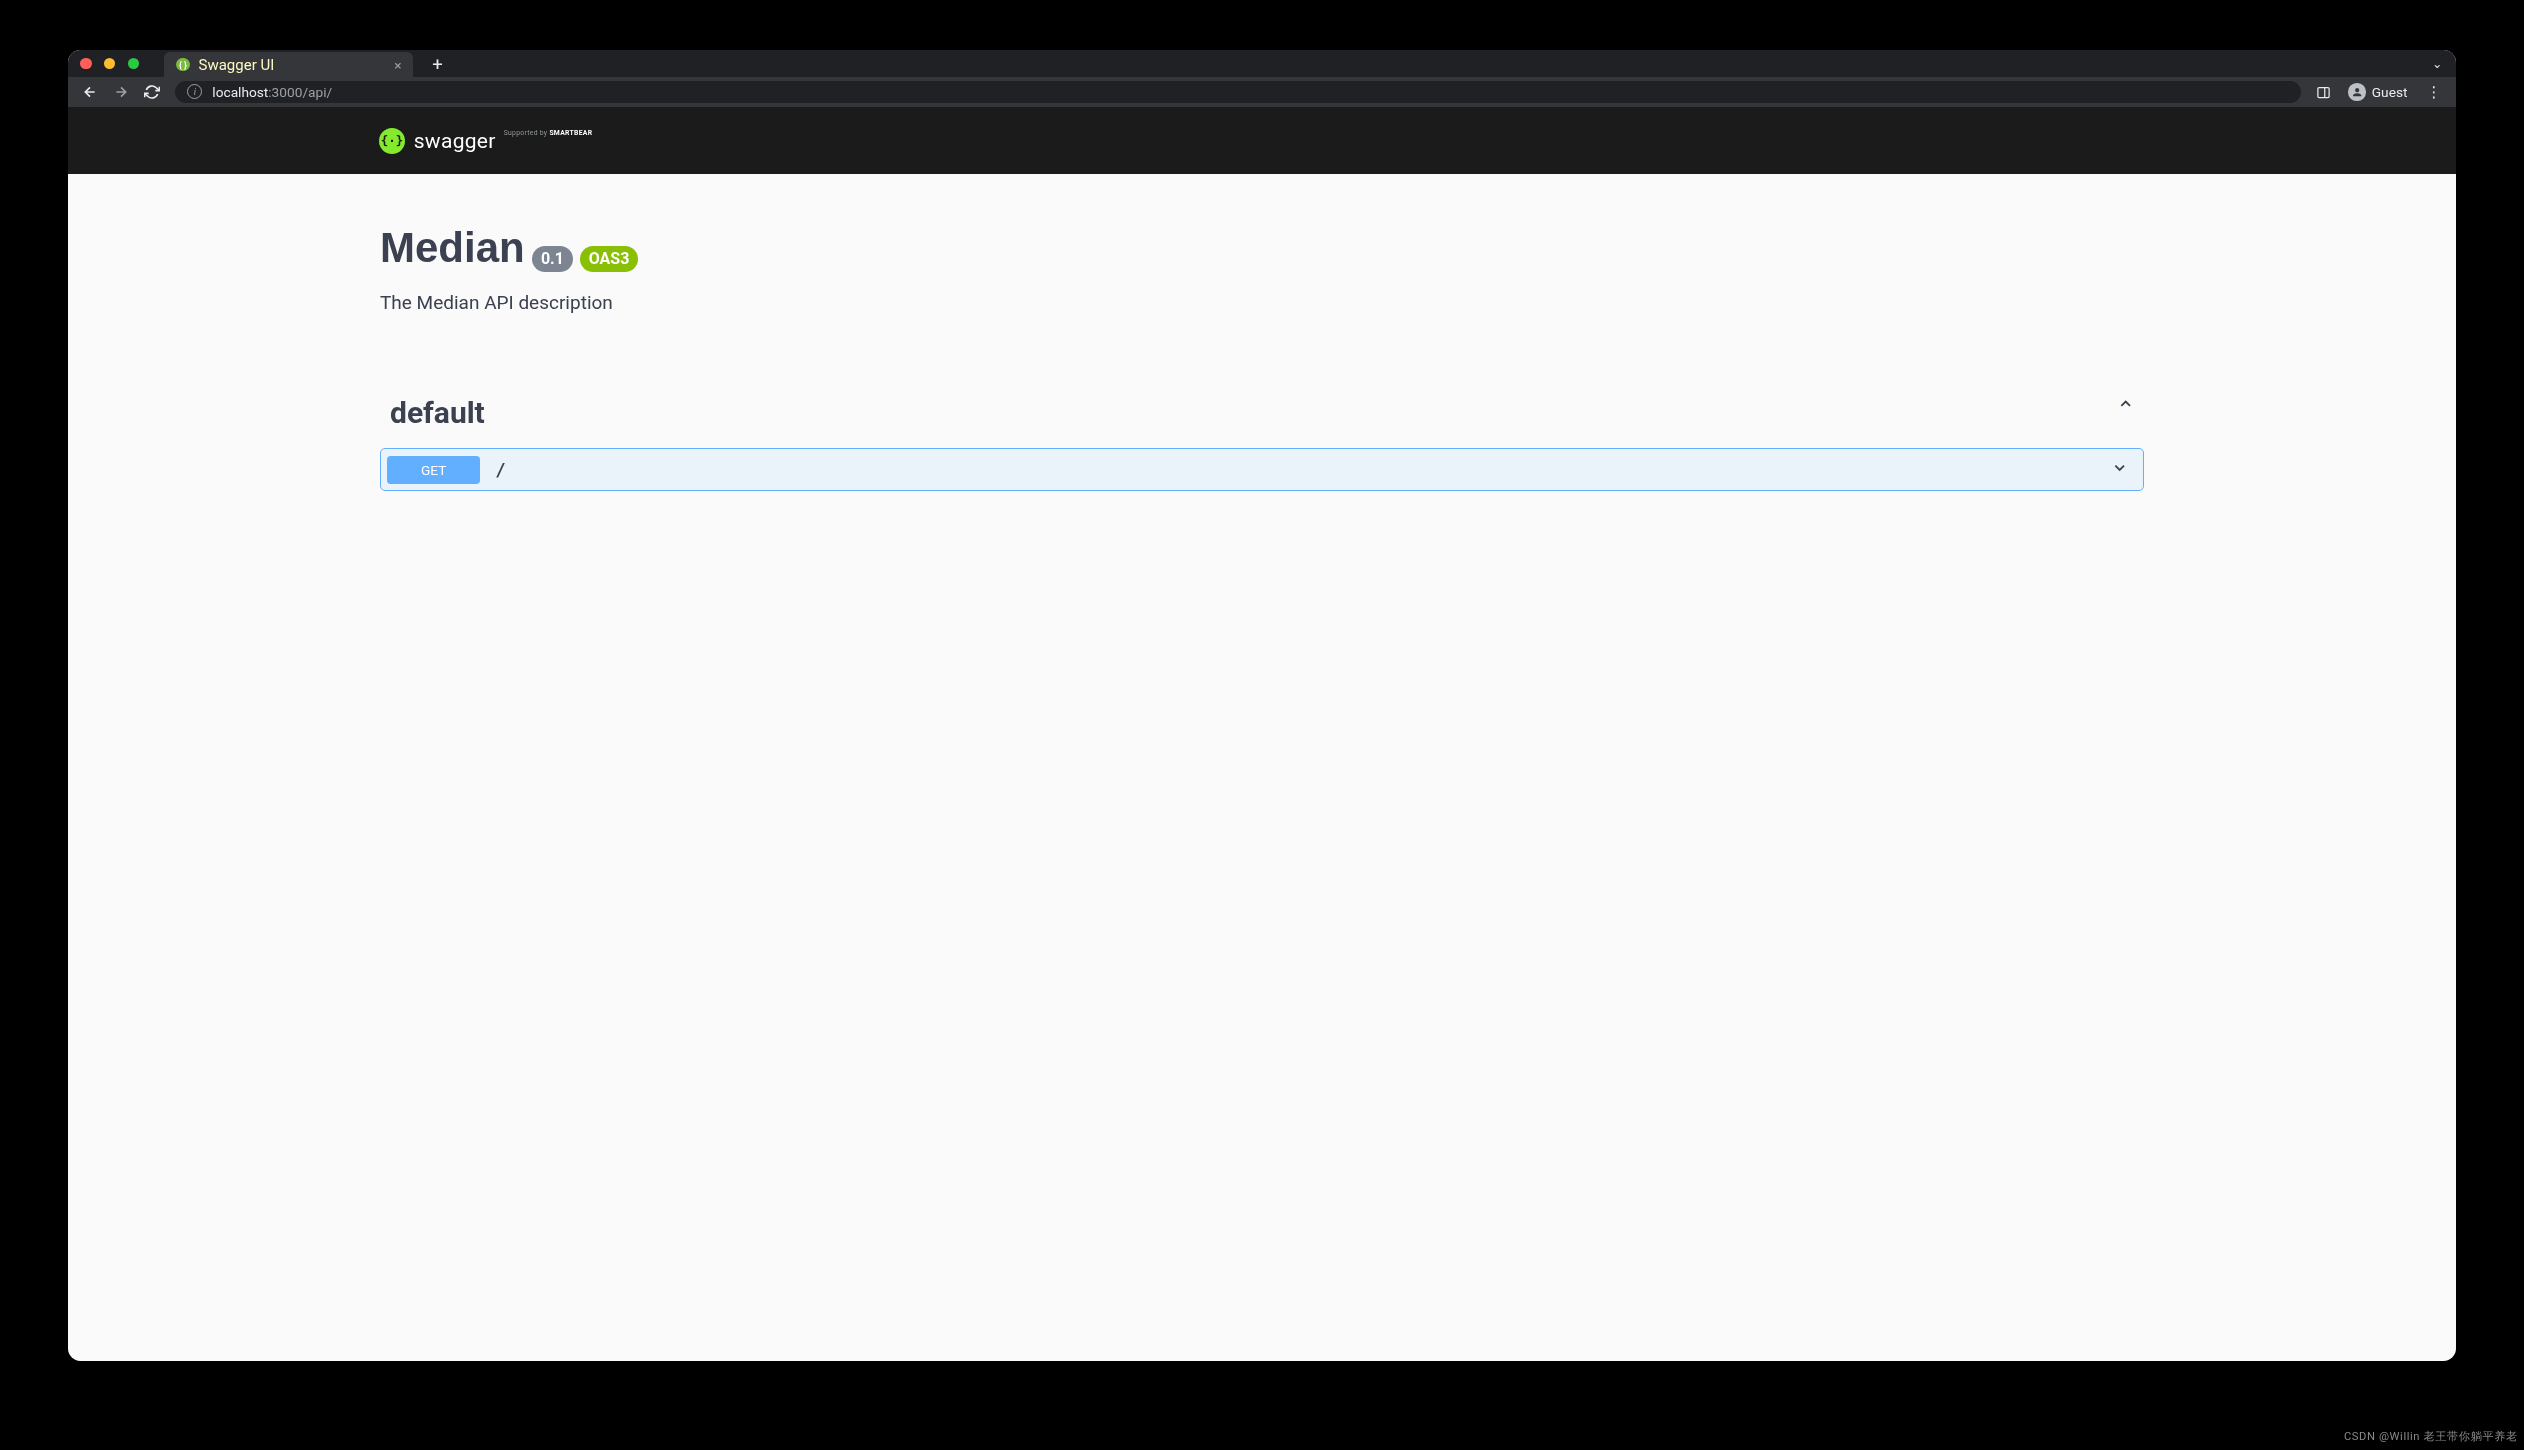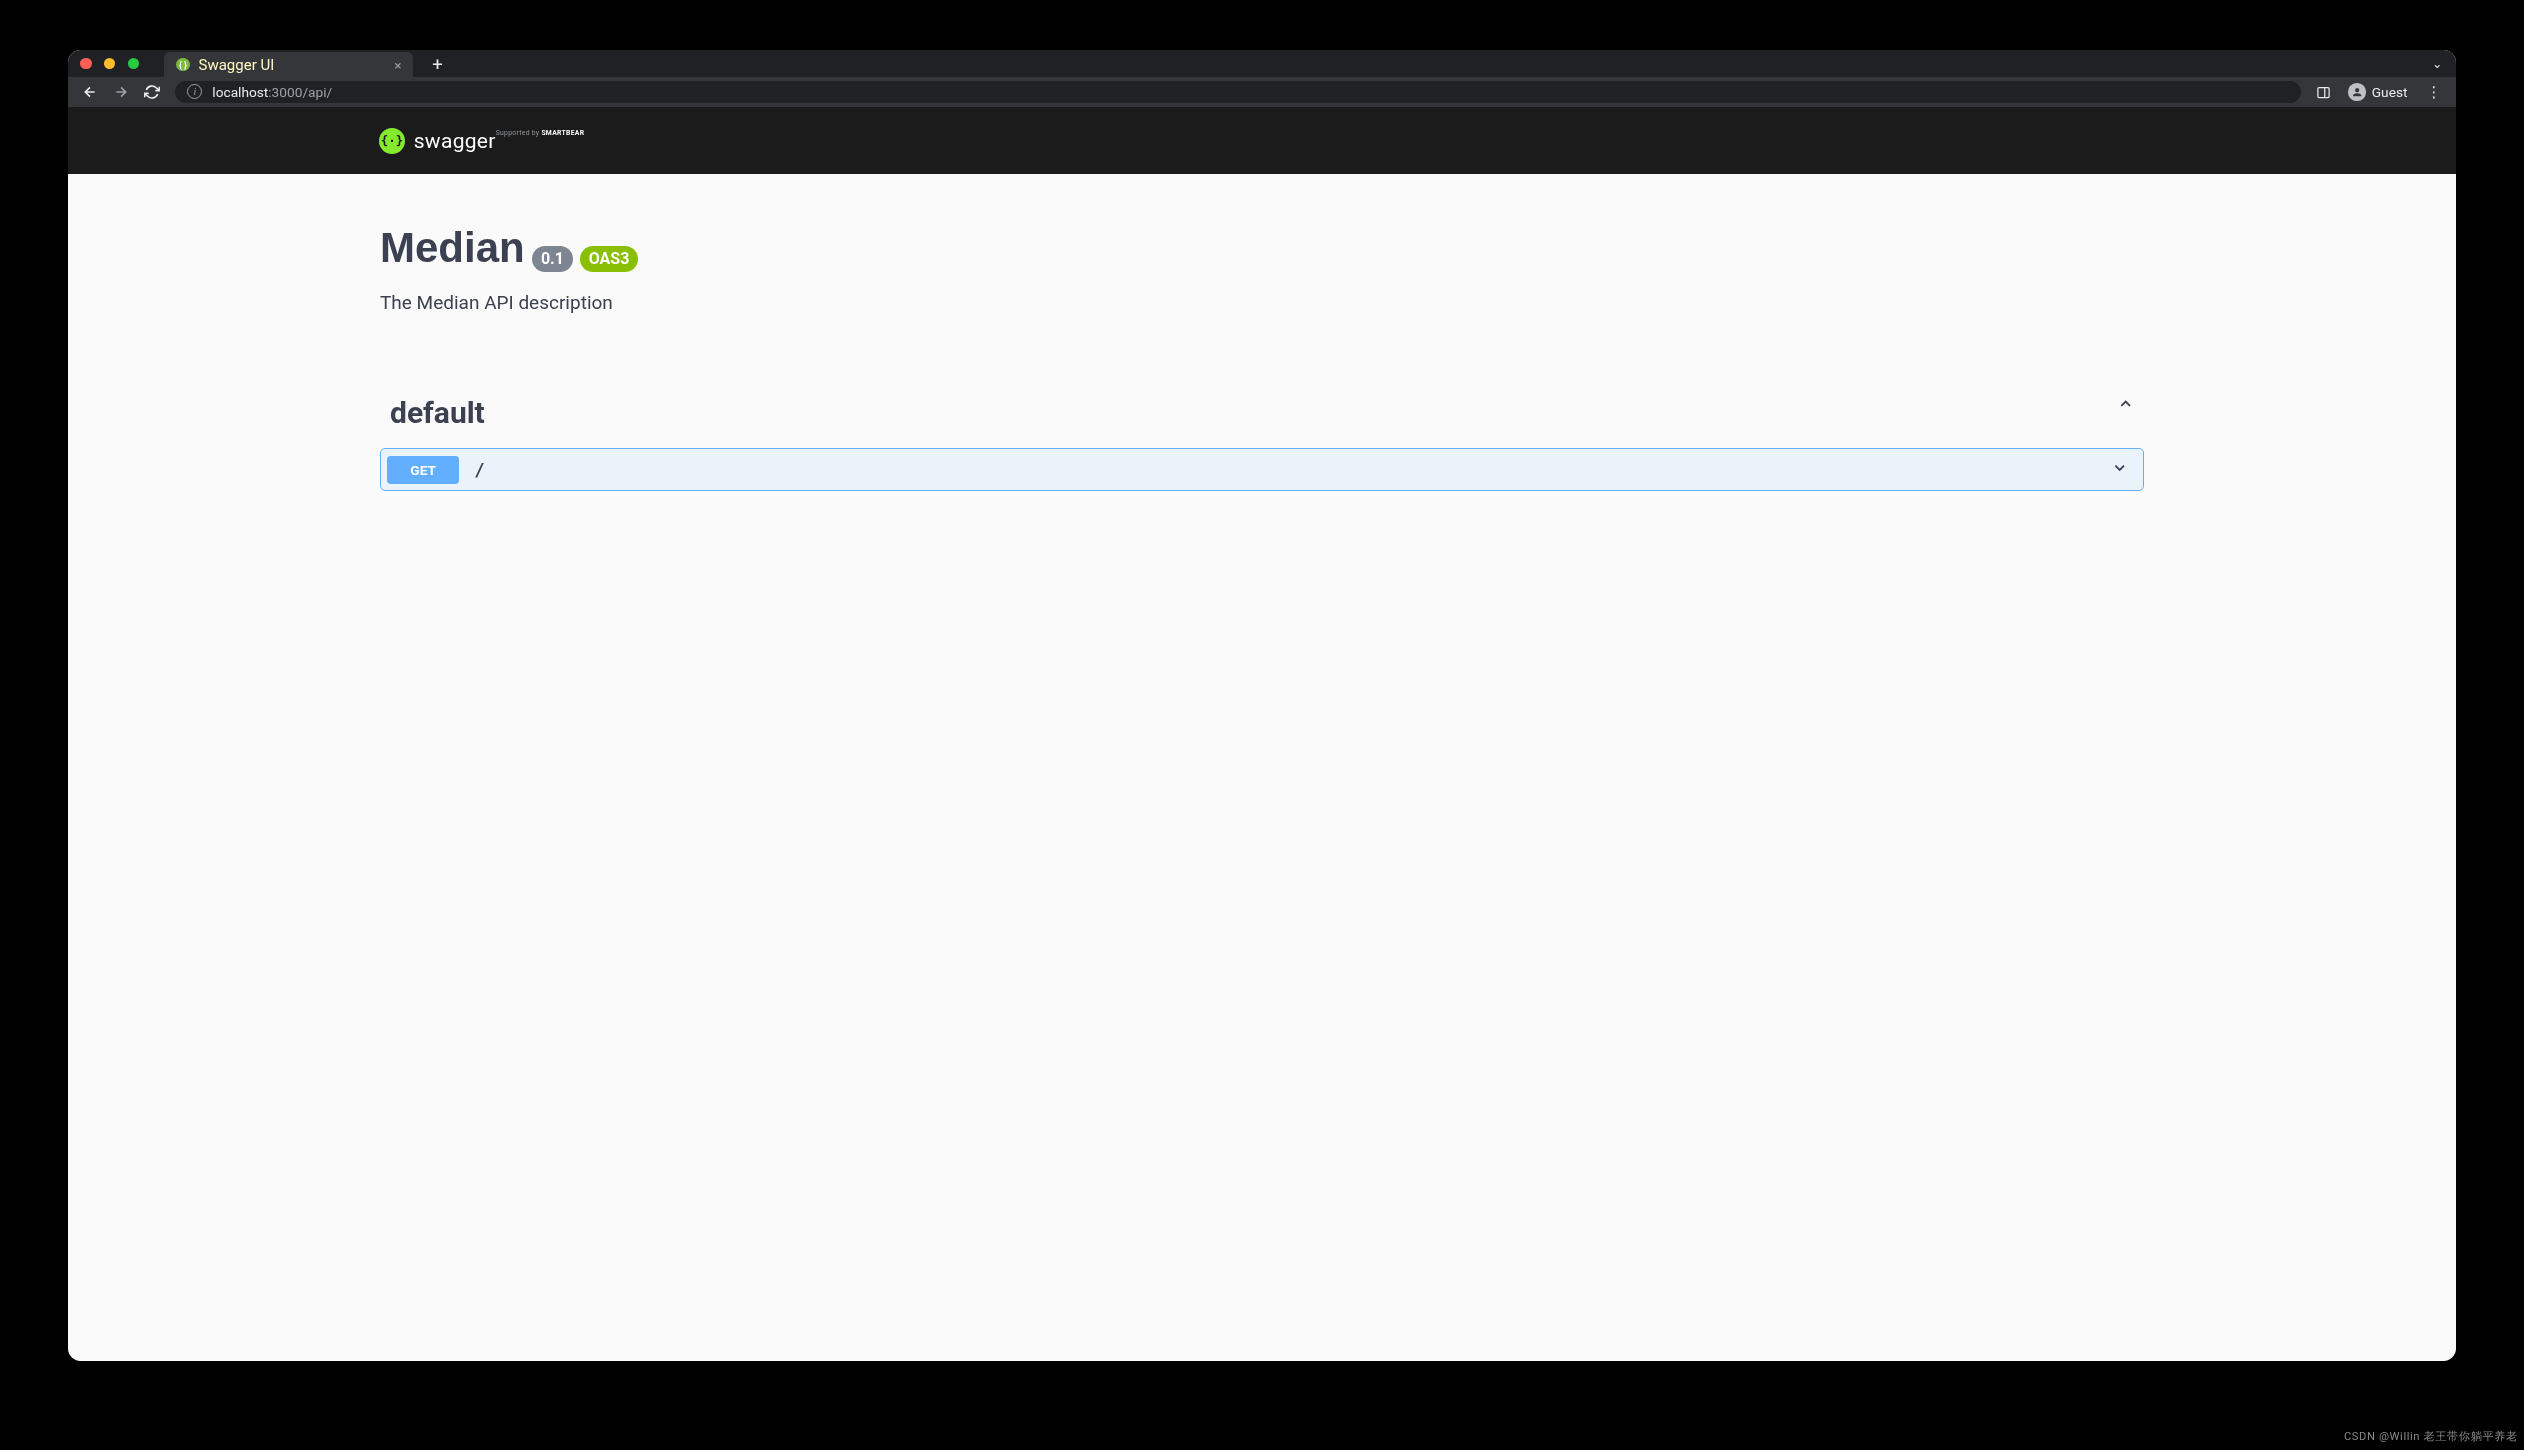--- a/index.html
+++ b/index.html
@@ -227,20 +227,21 @@
       color: #fff;
       font-size: 21px;
       font-weight: 400;
       letter-spacing: 0.3px;
     }
     .swagger-sub {
       color: #93989c;
       font-size: 6.8px;
       text-align: right;
       letter-spacing: 0.3px;
+      margin-left: 8px;
     }
     .swagger-sub .sb { color: #fff; font-weight: bold; }
     .content {
       background: #fafafa;
       padding: 50px 0;
     }
     .container {
       width: 1764px;
       margin: 0 auto;
     }
@@ -300,24 +301,24 @@
       border-radius: 5px;
       display: flex;
       align-items: center;
       padding: 6.2px;
       cursor: pointer;
       position: relative;
     }
     .method {
       background: #61affe;
       color: #fff;
-      font-weight: 700;
+      font-weight: 400;
       font-size: 13.7px;
       padding: 6.2px 0;
-      width: 72px;
+      width: 93px;
       text-align: center;
       border-radius: 3.7px;
     }
     .path {
       margin-left: 15px;
       font-size: 17.4px;
       font-weight: 600;
       color: #3b4151;
       font-family: monospace;
     }

